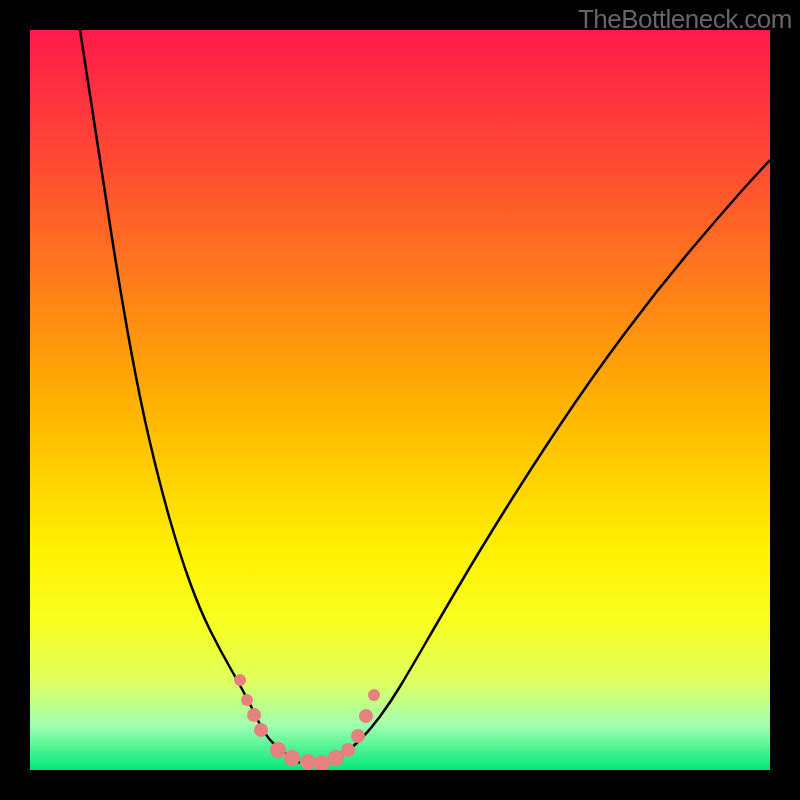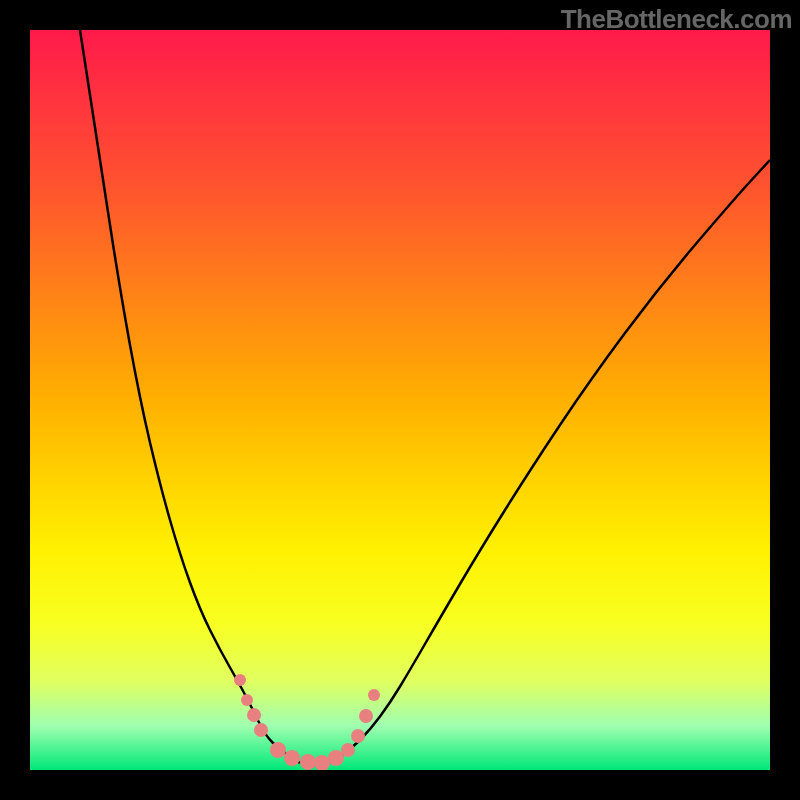--- a/index.html
+++ b/index.html
@@ -35,21 +35,21 @@
       #e0ff60 88%,
       #a0ffb0 94%,
       #00e878 100%
     );
   }
   .watermark {
     position: absolute;
     top: 4px;
     right: 8px;
     font-size: 26px;
-    font-weight: bold;
+    font-weight: normal;
     color: #666;
     letter-spacing: -0.5px;
     z-index: 5;
   }
   svg.curves {
     position: absolute;
     inset: 0;
     width: 100%;
     height: 100%;
   }

